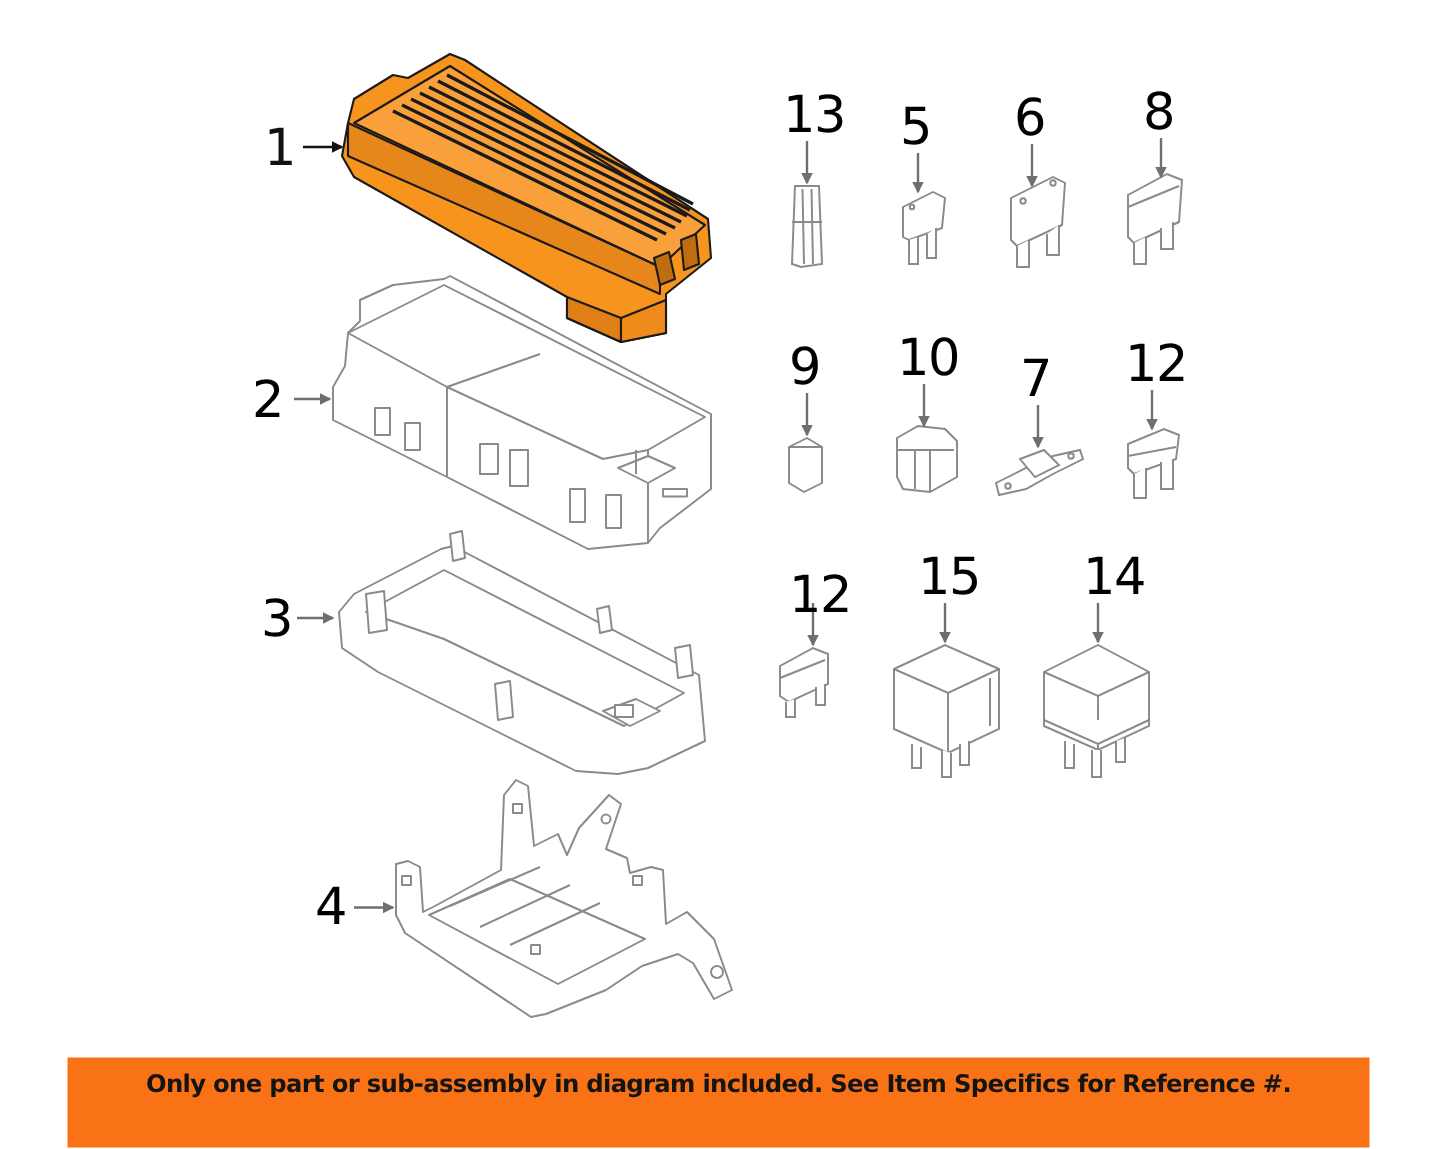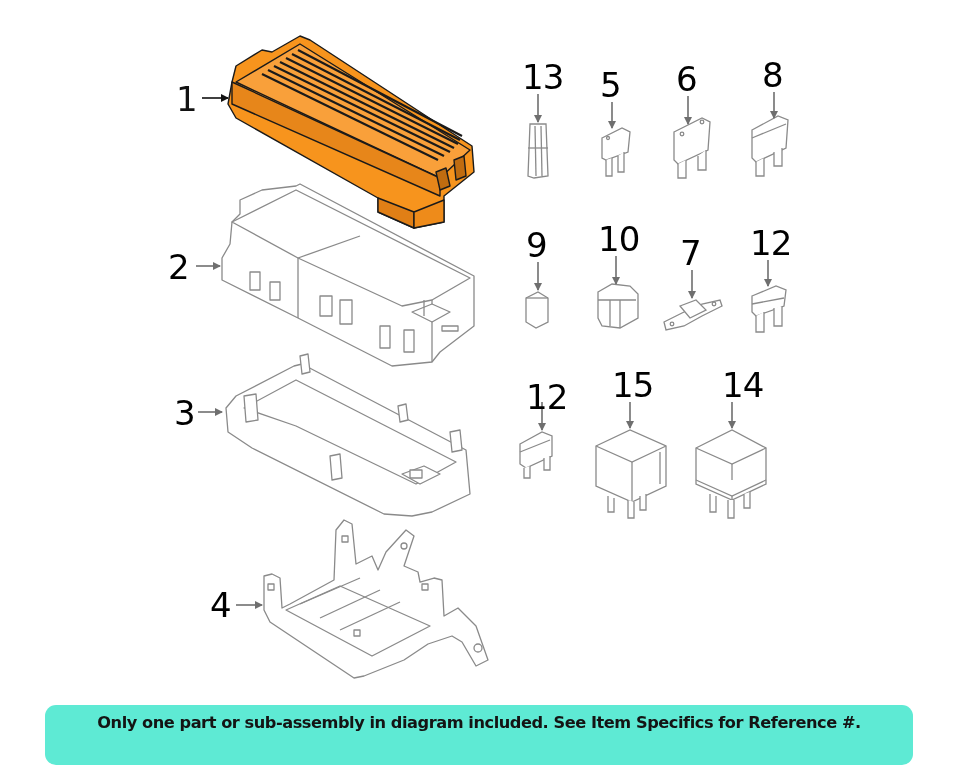--- a/index.html
+++ b/index.html
@@ -1,20 +1,20 @@
 <!DOCTYPE html>
 <html><head>
 <meta charset="utf-8">
 <style>
   html, body { margin: 0; padding: 0; background: #ffffff; }
   body { width: 960px; height: 766px; position: relative; overflow: hidden; font-family: "DejaVu Sans", sans-serif; }
   #diagram { position: absolute; left: 0; top: 0; width: 960px; height: 700px; }
   .callout { position: absolute; font-family: "DejaVu Sans", sans-serif; font-size: 34px; line-height: 34px; color: #000000; font-weight: normal; letter-spacing: -1px; }
   .callout.black { color: #111111; }
-  .banner { position: absolute; left: 45px; top: 705px; width: 868px; height: 60px; background: #5eead4; box-sizing: border-box; padding: 6px 0 12px 0; text-align: center; border-radius: 11px; }
+  .banner { position: absolute; left: 45px; top: 705px; width: 868px; height: 60px; background: #f97316; box-sizing: border-box; padding: 6px 0 12px 0; text-align: center; }
   .banner-line { font-family: "DejaVu Sans", sans-serif; font-weight: bold; font-size: 16.2px; color: #141414; line-height: 24px; white-space: nowrap; letter-spacing: -0.45px; }
 </style>
 </head>
 <body>
 
 <svg id="diagram" viewBox="0 0 960 700" xmlns="http://www.w3.org/2000/svg">
   <defs>
     <marker id="ah" markerWidth="8" markerHeight="8" refX="7" refY="4" orient="auto" markerUnits="userSpaceOnUse">
       <path d="M0,0 L8,4 L0,8 z" fill="#6f6f6f"></path>
     </marker>

